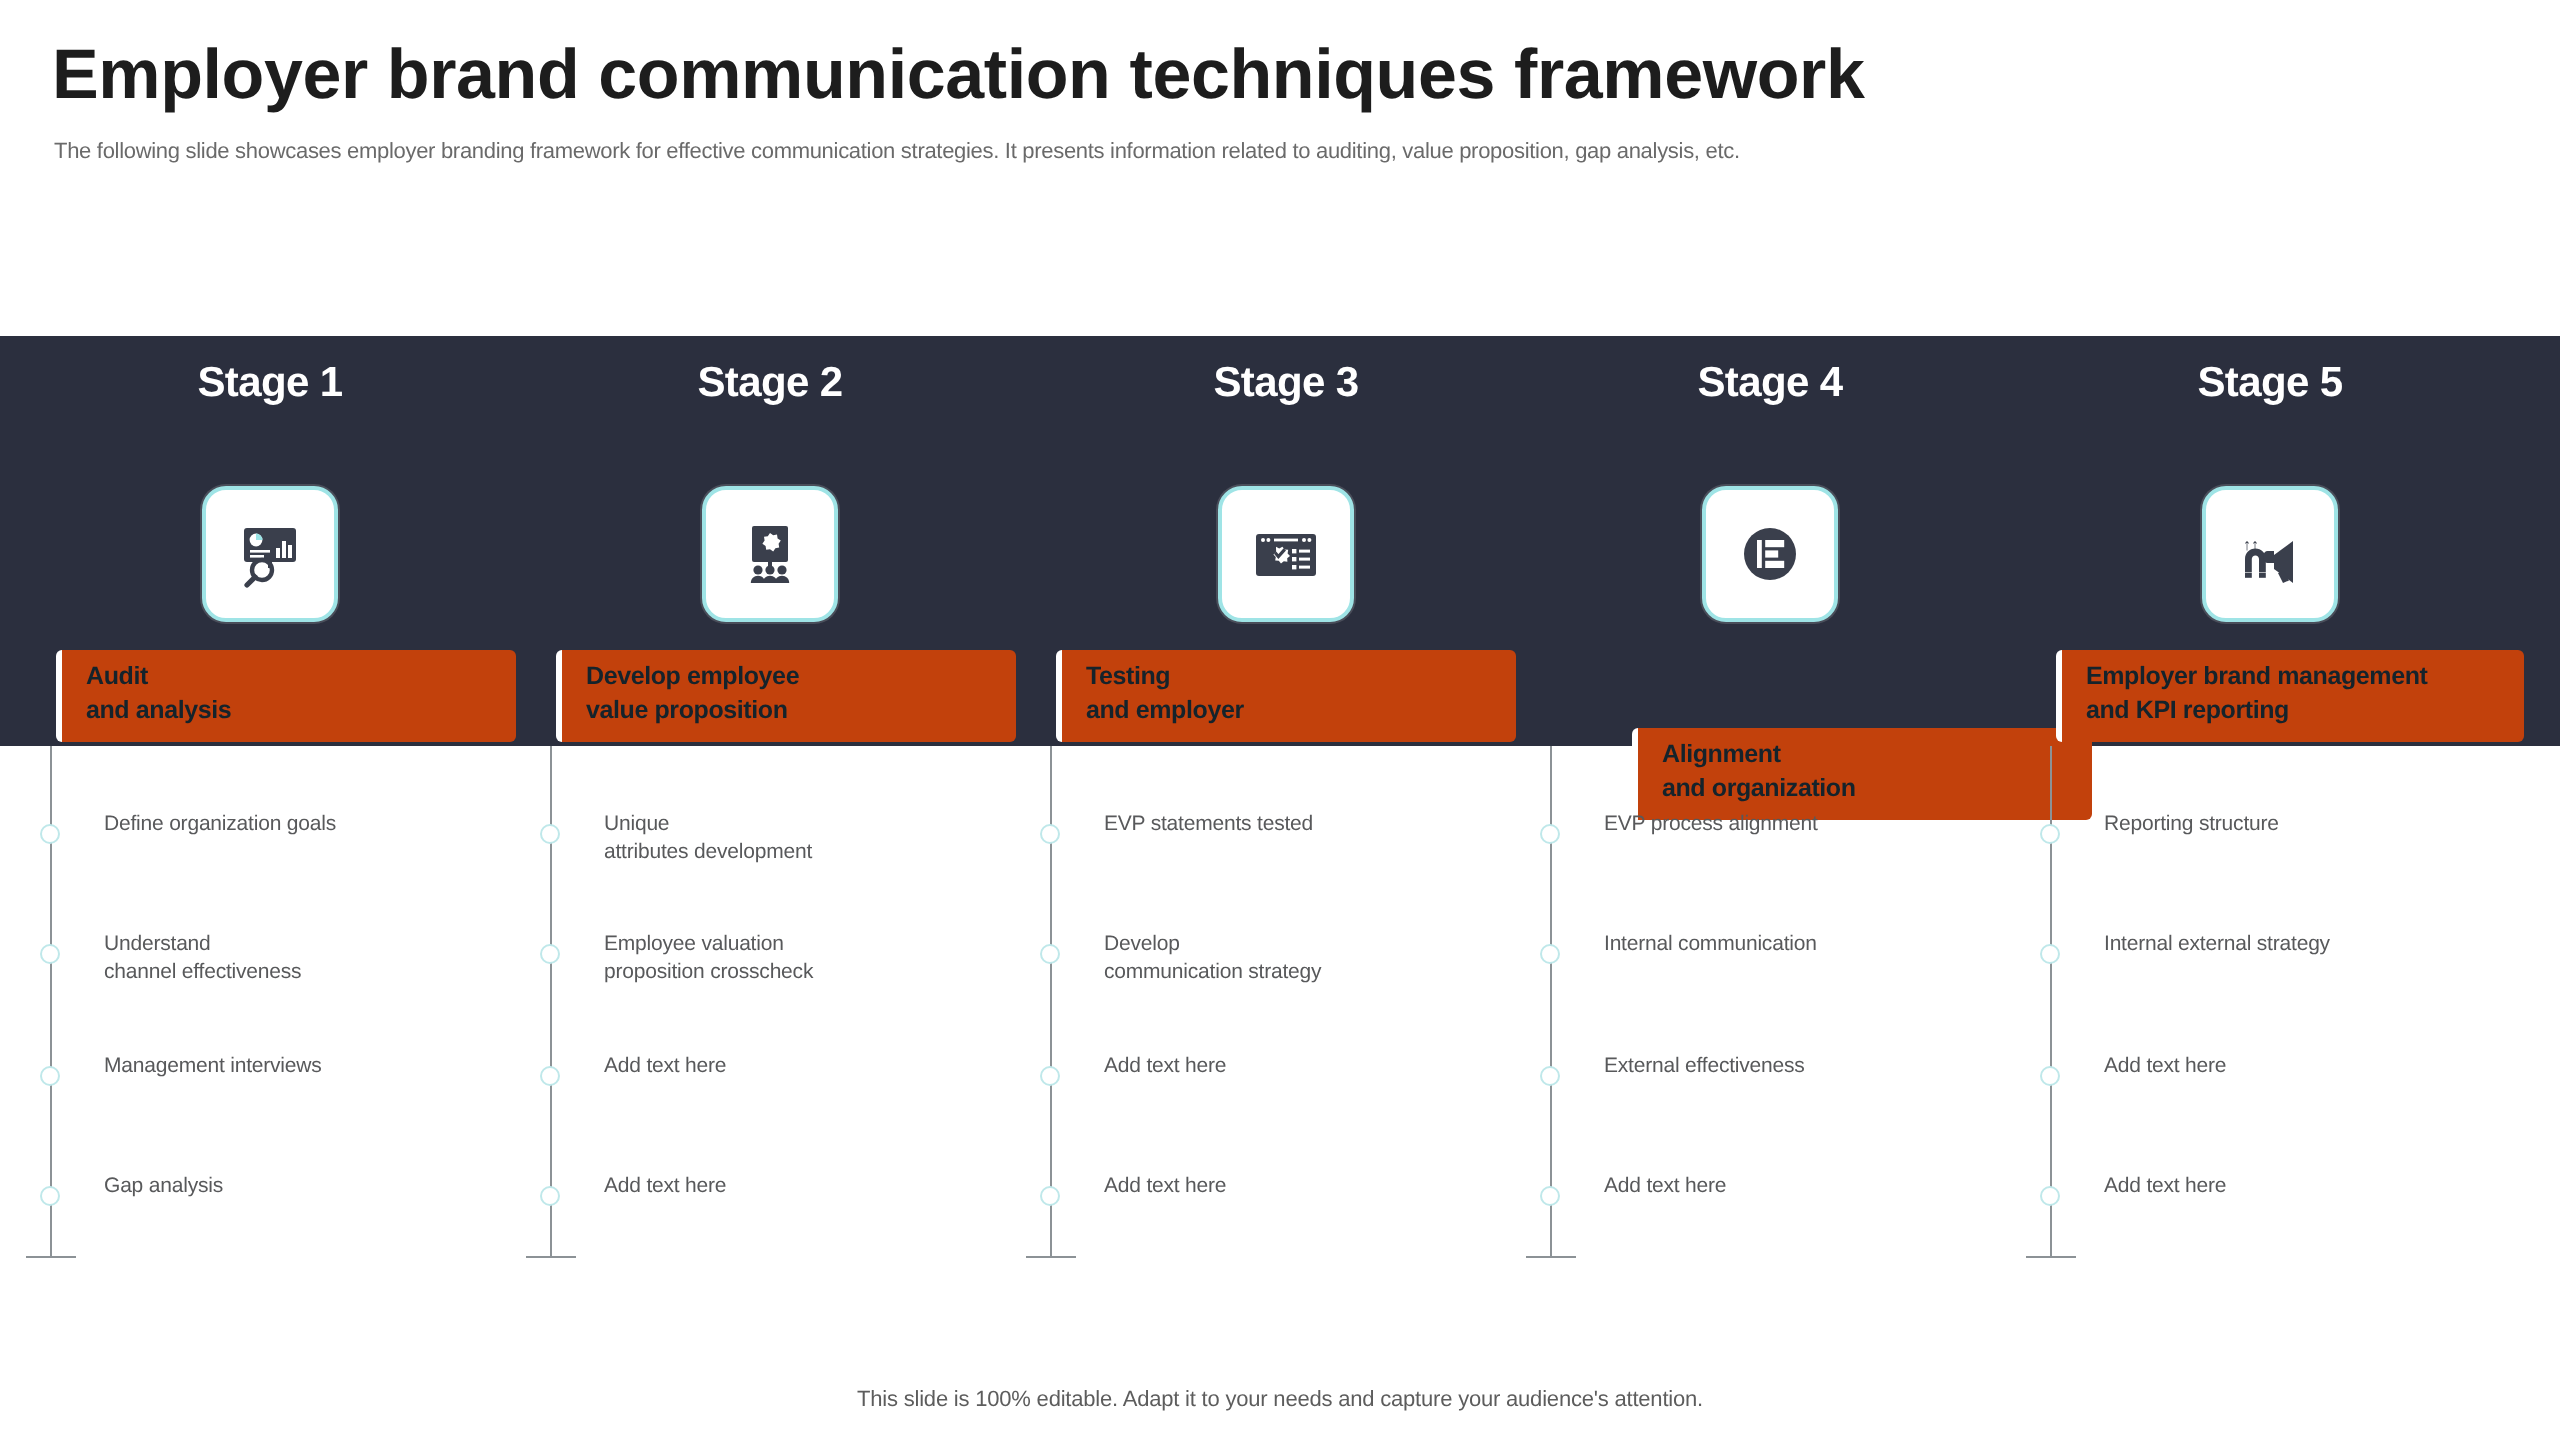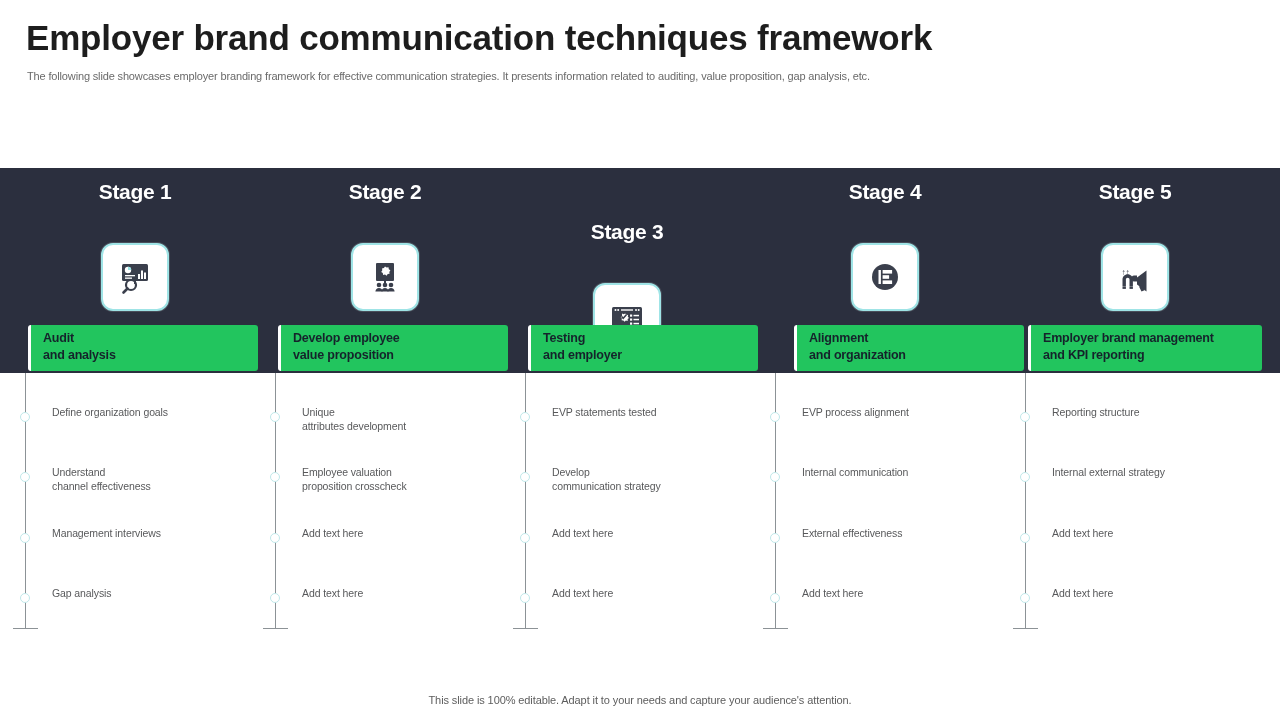--- a/index.html
+++ b/index.html
@@ -43,21 +43,21 @@
     background:#ffffff;
     border:2px solid #9fe4e6;
     box-shadow:0 0 0 1px rgba(255,255,255,.15);
     display:flex; align-items:center; justify-content:center;
   }
   .icon-card svg{ display:block; }
 
   
   .label-bar{
     position:absolute; top:325px; height:46px; width:230px;
-    background:#22c55e; border-radius:3px;
+    background:#c2410c; border-radius:3px;
     border-left:3px solid #ffffff;
     padding:5px 0 0 12px;
     color:#15232b; font-size:12.5px; font-weight:700; line-height:17px;
     letter-spacing:-0.2px;
   }
   .label-bar.wide{ width:234px; }
 
   
   .timeline{
     position:absolute; top:373px; width:250px; height:265px;
@@ -175,21 +175,21 @@
   <div class="tl-item" style="top:160px;">
     <span class="tl-dot"></span>
     <span class="tl-text">Add text here</span>
   </div>
   <div class="tl-item" style="top:220px;">
     <span class="tl-dot"></span>
     <span class="tl-text">Add text here</span>
   </div>
 </div>
 
-<div class="stage-head" style="left:502px; top:168px;margin-top:40px;">
+<div class="stage-head" style="left:518px; top:168px;">
   <div class="stage-title">Stage 3</div>
   <div class="icon-card">
     <svg width="40" height="40" viewBox="0 0 40 40">
       <rect x="5" y="10" width="30" height="21" rx="1.5" fill="#3a3f4c"></rect>
       <circle cx="8.5" cy="13" r="1" fill="#ffffff"></circle>
       <circle cx="11.2" cy="13" r="1" fill="#ffffff"></circle>
       <rect x="14" y="12.3" width="12" height="1.4" fill="#ffffff"></rect>
       <circle cx="29" cy="13" r="1" fill="#ffffff"></circle>
       <circle cx="31.7" cy="13" r="1" fill="#ffffff"></circle>
       <path d="M15 16.4l1.6.8 1.6-.8 1.1 1.4 1.8.1-.3 1.8 1.2 1.3-1.4 1.1.1 1.8-1.8-.3-1.4 1.2-1.1-1.4-1.8-.1.3-1.8-1.2-1.3 1.4-1.1-.1-1.8z" fill="#ffffff"></path>
@@ -233,21 +233,21 @@
   <div class="icon-card">
     <svg width="40" height="40" viewBox="0 0 40 40">
       <circle cx="20" cy="20" r="13" fill="#3a3f4c"></circle>
       <rect x="13.5" y="13" width="2.4" height="14" fill="#ffffff"></rect>
       <rect x="17.6" y="13" width="9.5" height="3.6" fill="#ffffff"></rect>
       <rect x="17.6" y="18.2" width="6.5" height="3.6" fill="#ffffff"></rect>
       <rect x="17.6" y="23.4" width="9.5" height="3.6" fill="#ffffff"></rect>
     </svg>
   </div>
 </div>
-<div class="label-bar" style="left:794px;">
+<div class="label-bar" style="left:816px;margin-top:39px;">
   <div>Alignment</div>
   <div>and organization</div>
 </div>
 <div class="timeline" style="left:750px;">
   <div class="tl-line"></div>
   <div class="tl-foot"></div>
   <div class="tl-item" style="top:39px;">
     <span class="tl-dot"></span>
     <span class="tl-text">EVP process alignment</span>
   </div>

